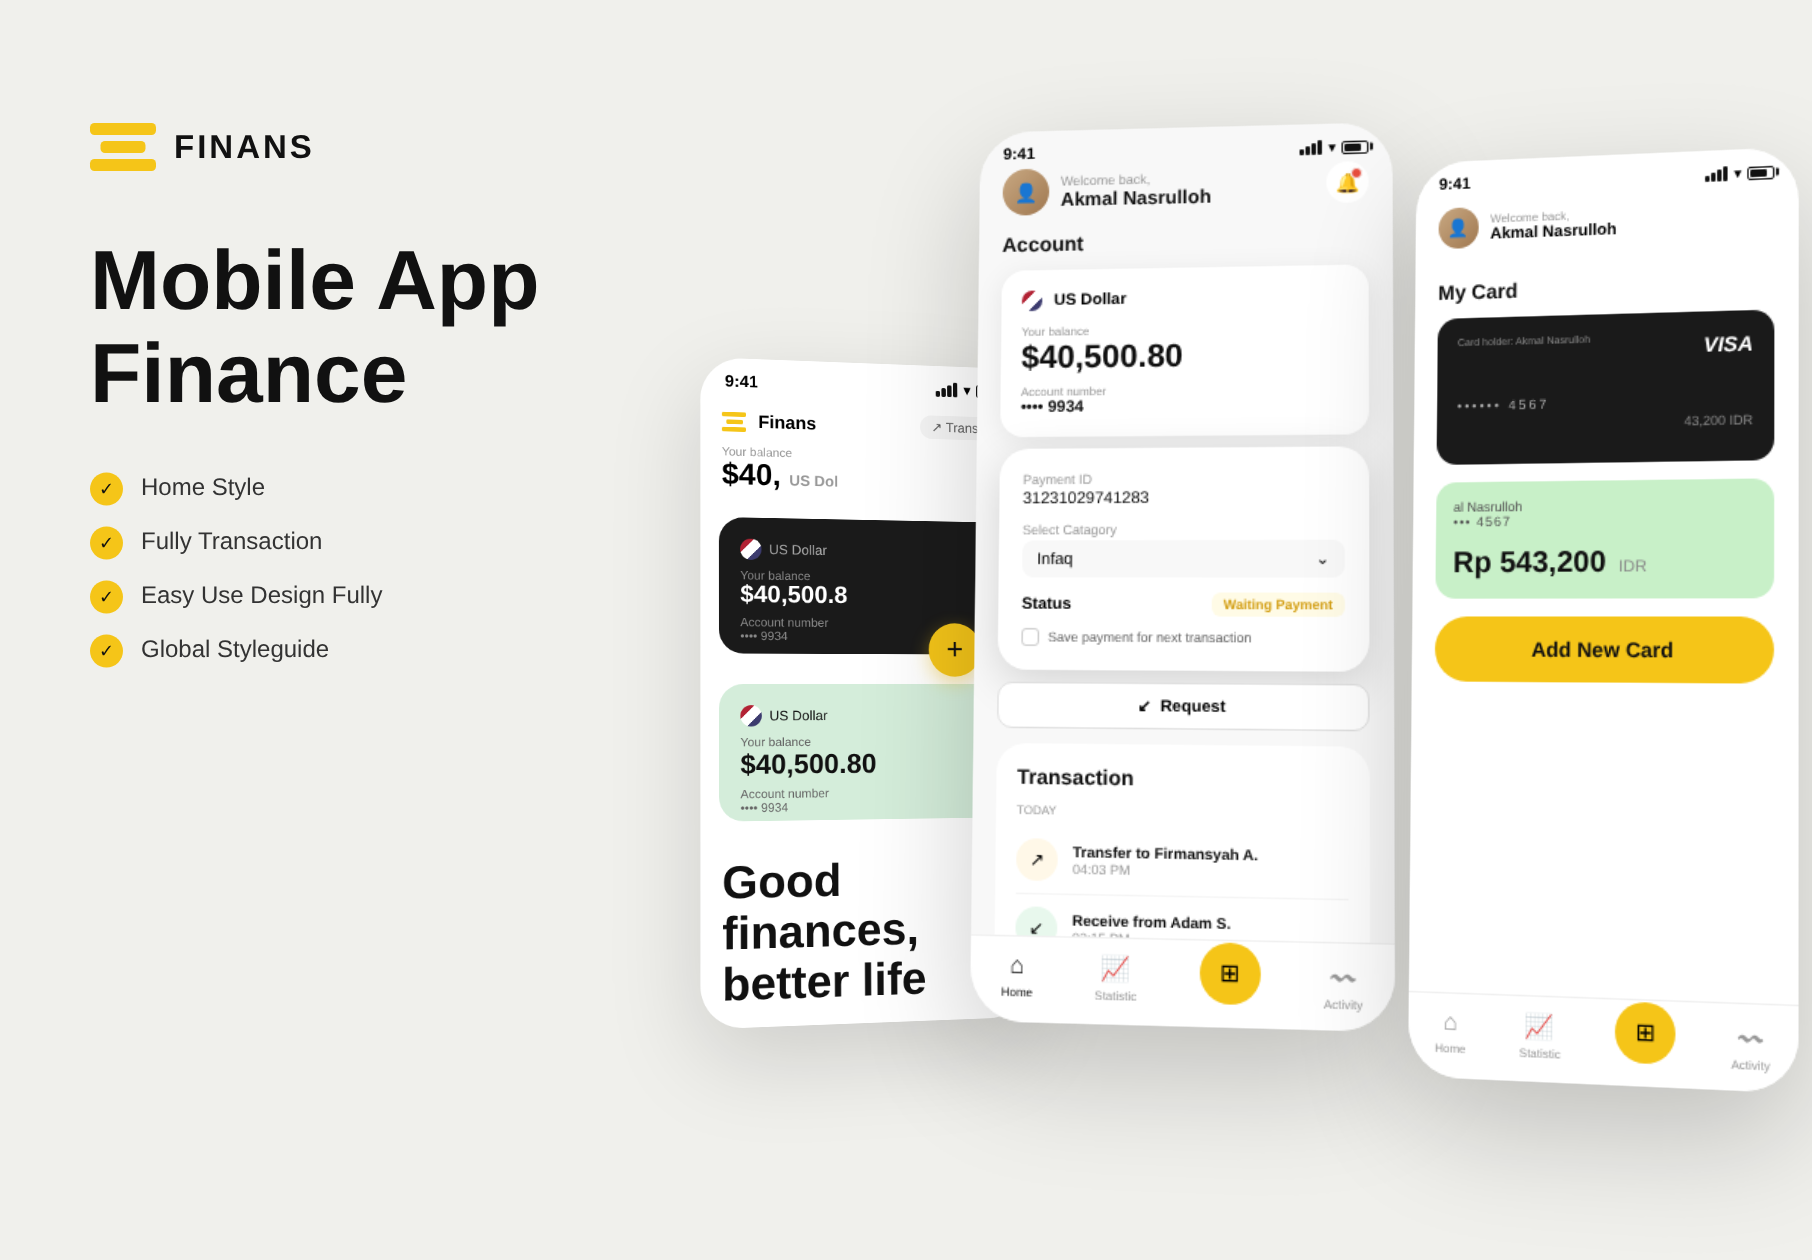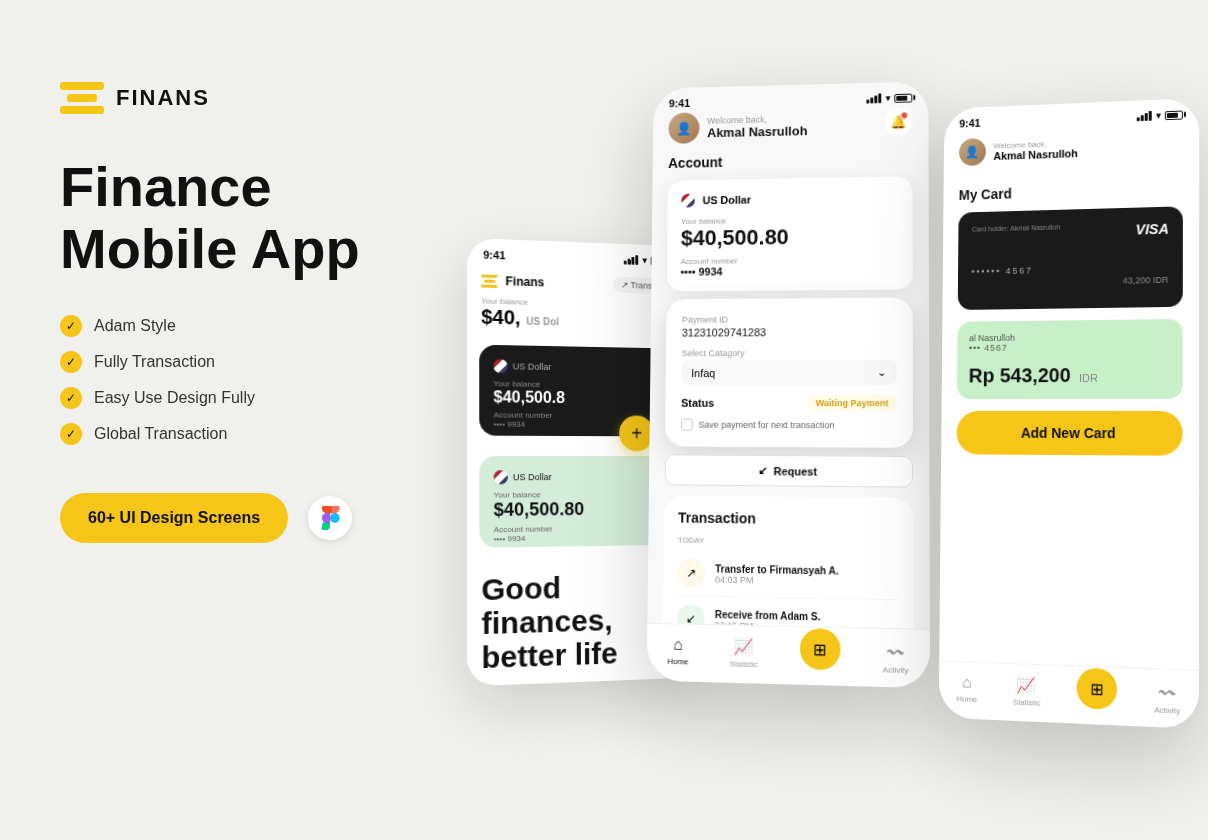--- a/index.html
+++ b/index.html
@@ -600,55 +600,43 @@
   <div class="logo-row">
     <div class="logo-icon">
       <div class="logo-bar"></div>
       <div class="logo-bar"></div>
       <div class="logo-bar"></div>
     </div>
     <span class="logo-text">FINANS</span>
   </div>
 
   <div class="headline">
+    <div>Mobile App</div>
     <div>Finance</div>
-    <div>Mobile App</div>
   </div>
 
   <ul class="features">
     <li>
       <div class="check-icon">✓</div>
-      <span>Adam Style</span>
+      <span>Home Style</span>
     </li>
     <li>
       <div class="check-icon">✓</div>
       <span>Fully Transaction</span>
     </li>
     <li>
       <div class="check-icon">✓</div>
       <span>Easy Use Design Fully</span>
     </li>
     <li>
       <div class="check-icon">✓</div>
-      <span>Global Transaction</span>
+      <span>Global Styleguide</span>
     </li>
   </ul>
 
-  <div class="bottom-row">
-    <button class="screens-btn">60+ UI Design Screens</button>
-    <div class="figma-icon">
-      <svg class="figma-svg" viewBox="0 0 38 57" fill="none" xmlns="http://www.w3.org/2000/svg">
-        <path d="M19 28.5C19 25.4174 20.2116 22.4609 22.3683 20.2855C24.525 18.1101 27.4565 16.875 30.5 16.875C33.5435 16.875 36.475 18.1101 38.6317 20.2855C40.7884 22.4609 42 25.4174 42 28.5C42 31.5826 40.7884 34.5391 38.6317 36.7145C36.475 38.8899 33.5435 40.125 30.5 40.125C27.4565 40.125 24.525 38.8899 22.3683 36.7145C20.2116 34.5391 19 31.5826 19 28.5Z" fill="#1ABCFE"></path>
-        <path d="M0 47.25C0 44.1674 1.21161 41.2109 3.36827 39.0355C5.52494 36.8601 8.45653 35.625 11.5 35.625H19V47.25C19 50.3326 17.7884 53.2891 15.6317 55.4645C13.475 57.6399 10.5435 58.875 7.5 58.875C4.45653 58.875 1.52494 57.6399 -0.631727 55.4645C-2.78839 53.2891 0 50.3326 0 47.25Z" fill="#0ACF83"></path>
-        <path d="M19 0V17.25H30.5C33.5435 17.25 36.475 16.0149 38.6317 13.8395C40.7884 11.6641 42 8.70761 42 5.625C42 2.54239 40.7884 -0.413942 38.6317 -2.58934C36.475 -4.76473 33.5435 -6 30.5 -6H11.5C8.45653 -6 5.52494 -4.76473 3.36827 -2.58934C1.21161 -0.413942 0 2.54239 0 5.625C0 8.70761 1.21161 11.6641 3.36827 13.8395C5.52494 16.0149 8.45653 17.25 11.5 17.25H19V0Z" fill="#FF7262"></path>
-        <path d="M0 5.625C0 2.54239 1.21161 -0.413942 3.36827 -2.58934C5.52494 -4.76473 8.45653 -6 11.5 -6C14.5435 -6 17.475 -4.76473 19.6317 -2.58934C21.7884 -0.413942 23 2.54239 23 5.625V17.25H11.5C8.45653 17.25 5.52494 16.0149 3.36827 13.8395C1.21161 11.6641 0 8.70761 0 5.625Z" fill="#F24E1E"></path>
-        <path d="M0 28.5C0 25.4174 1.21161 22.4609 3.36827 20.2855C5.52494 18.1101 8.45653 16.875 11.5 16.875H19V40.125H11.5C8.45653 40.125 5.52494 38.8899 3.36827 36.7145C1.21161 34.5391 0 31.5826 0 28.5Z" fill="#A259FF"></path>
-      </svg>
-    </div>
-  </div>
 </div>
 
 <div class="phones-area">
 
   <div class="phone-bg">
     <div class="status-bar">
       <span style="font-size:11px;font-weight:700;">9:41</span>
       <div class="status-icons">
         <div style="display:flex;gap:1px;align-items:flex-end;">
           <div class="signal-bar" style="height:4px;"></div>

